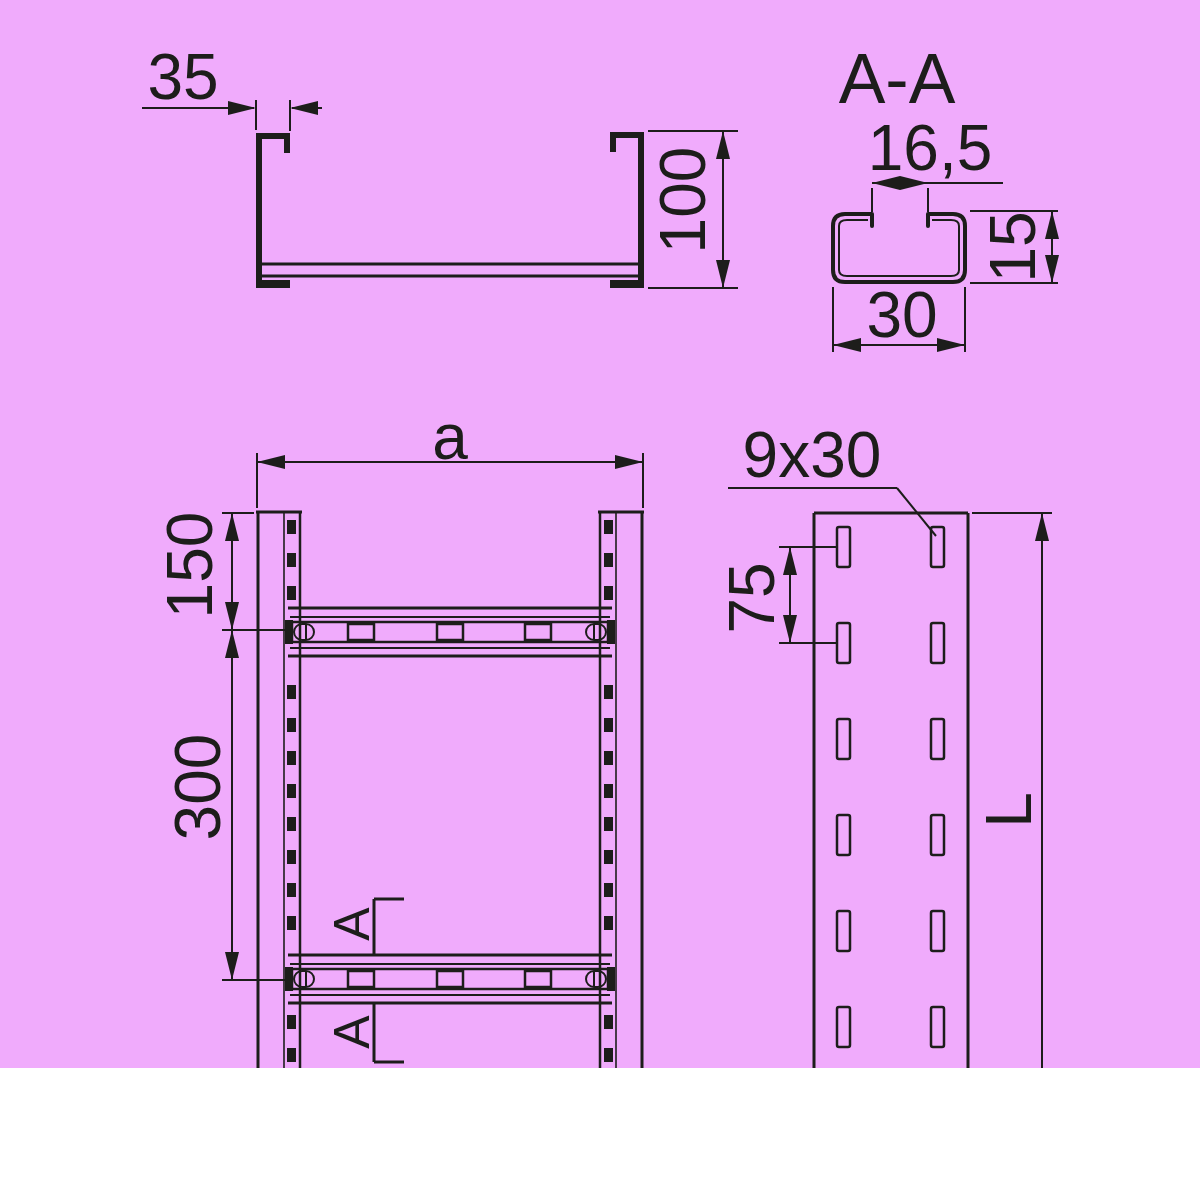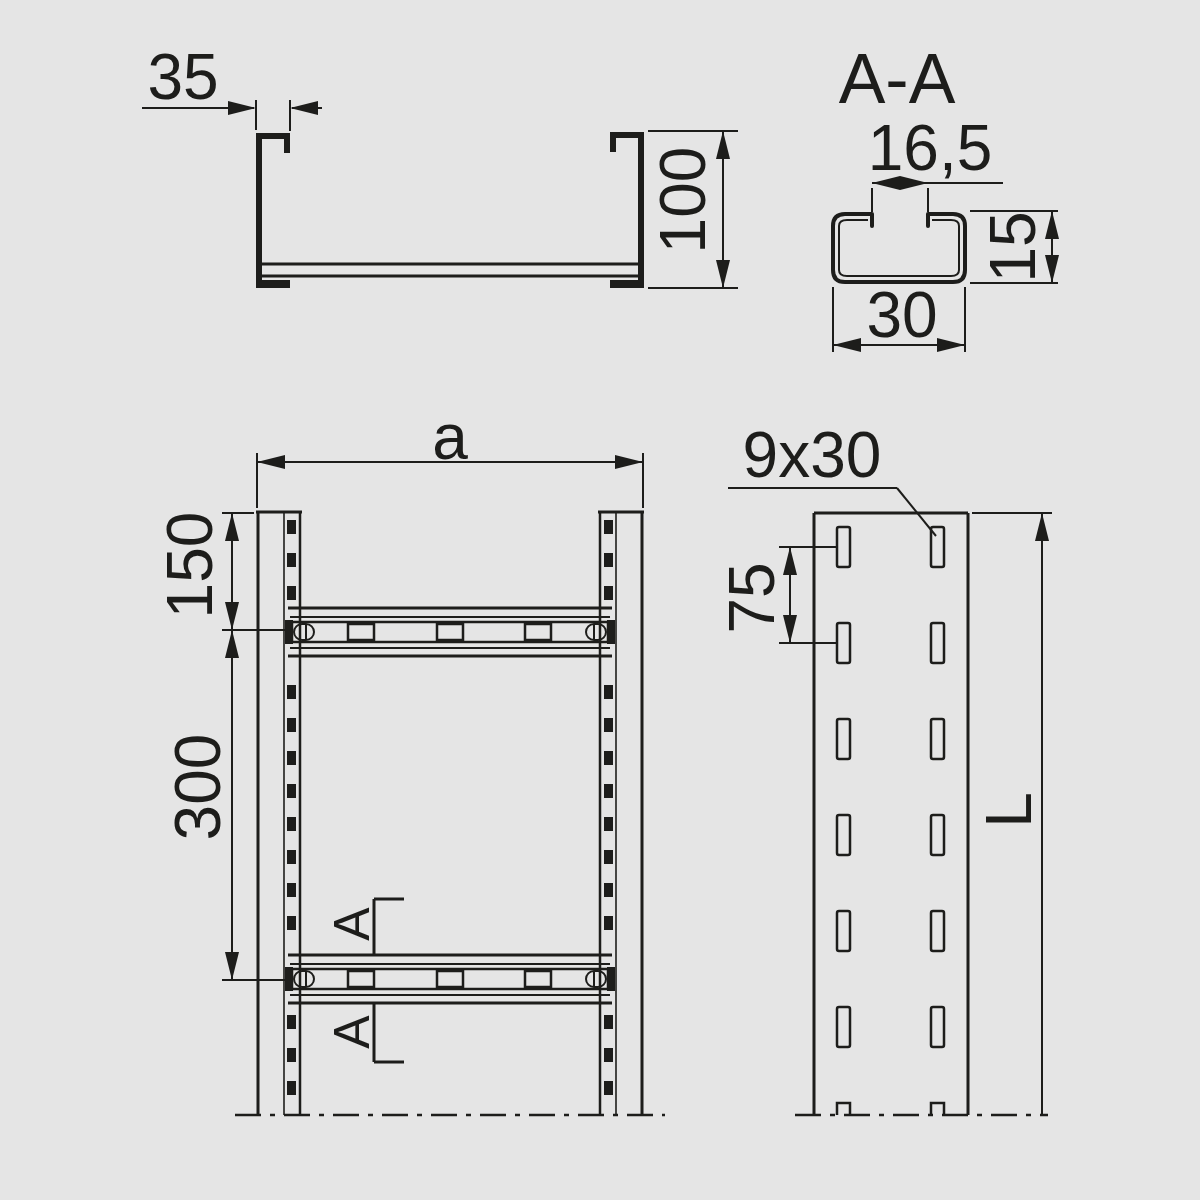--- a/index.html
+++ b/index.html
@@ -1,16 +1,16 @@
 <!DOCTYPE html>
 <html><head>
 <meta charset="utf-8">
 <style>
   html,body{margin:0;padding:0;background:#ffffff;}
-  .page{width:1200px;height:1200px;position:relative;background:#e5e5e5;overflow:hidden;}
+  .page{width:1200px;height:1068px;position:relative;background:#f0abfc;overflow:hidden;}
   svg{display:block;}
   .ln{stroke:#1d1d1b;stroke-width:3;fill:none;}
   .ln2{stroke:#1d1d1b;stroke-width:2;fill:none;}
   .ln25{stroke:#1d1d1b;stroke-width:2.5;fill:none;}
   .ln4{stroke:#1d1d1b;stroke-width:4;fill:none;}
   .thin{stroke:#1d1d1b;stroke-width:1.6;fill:none;}
   .fil{fill:#1d1d1b;stroke:none;}
   .brk{stroke:#1d1d1b;stroke-width:2.4;fill:none;stroke-dasharray:26 9 5 9;}
   .txt{font-family:"Liberation Sans", "DejaVu Sans", sans-serif;fill:#1d1d1b;
        text-anchor:middle;dominant-baseline:central;}

